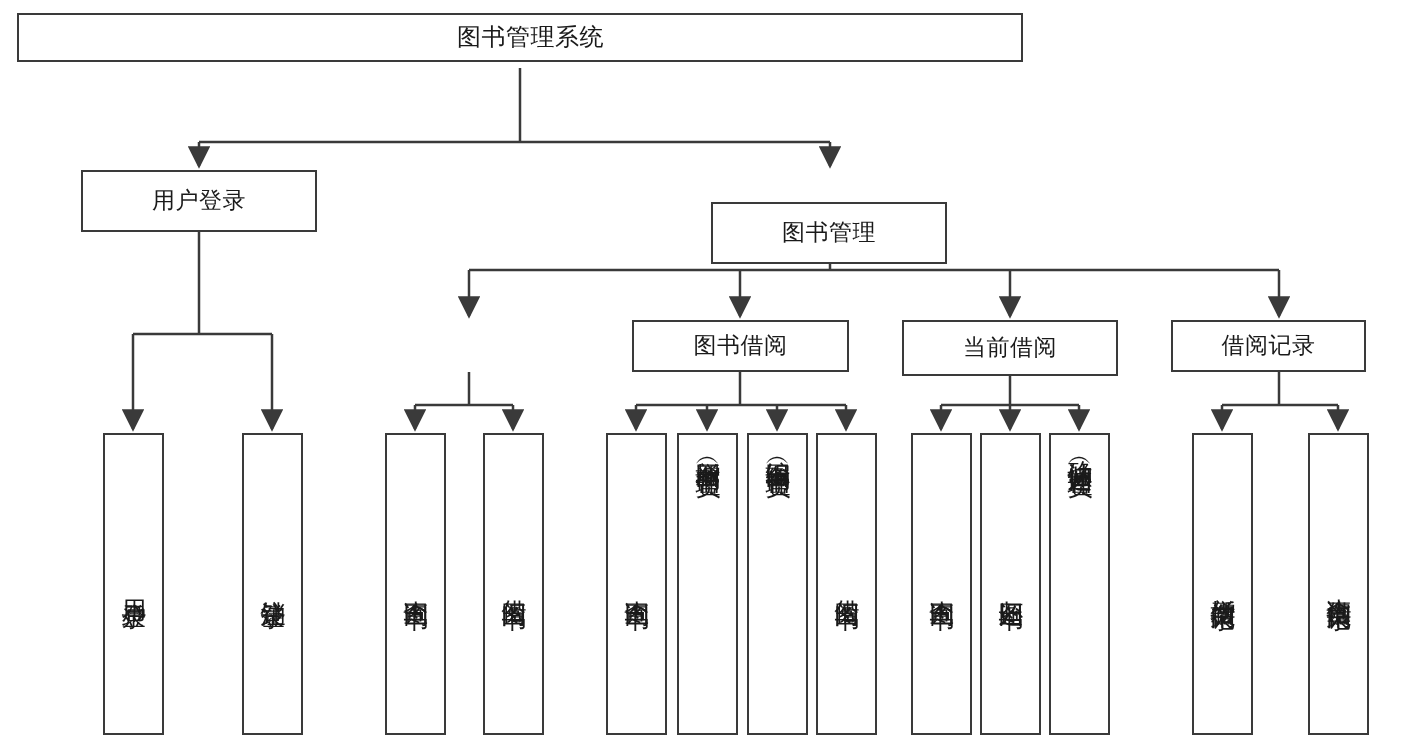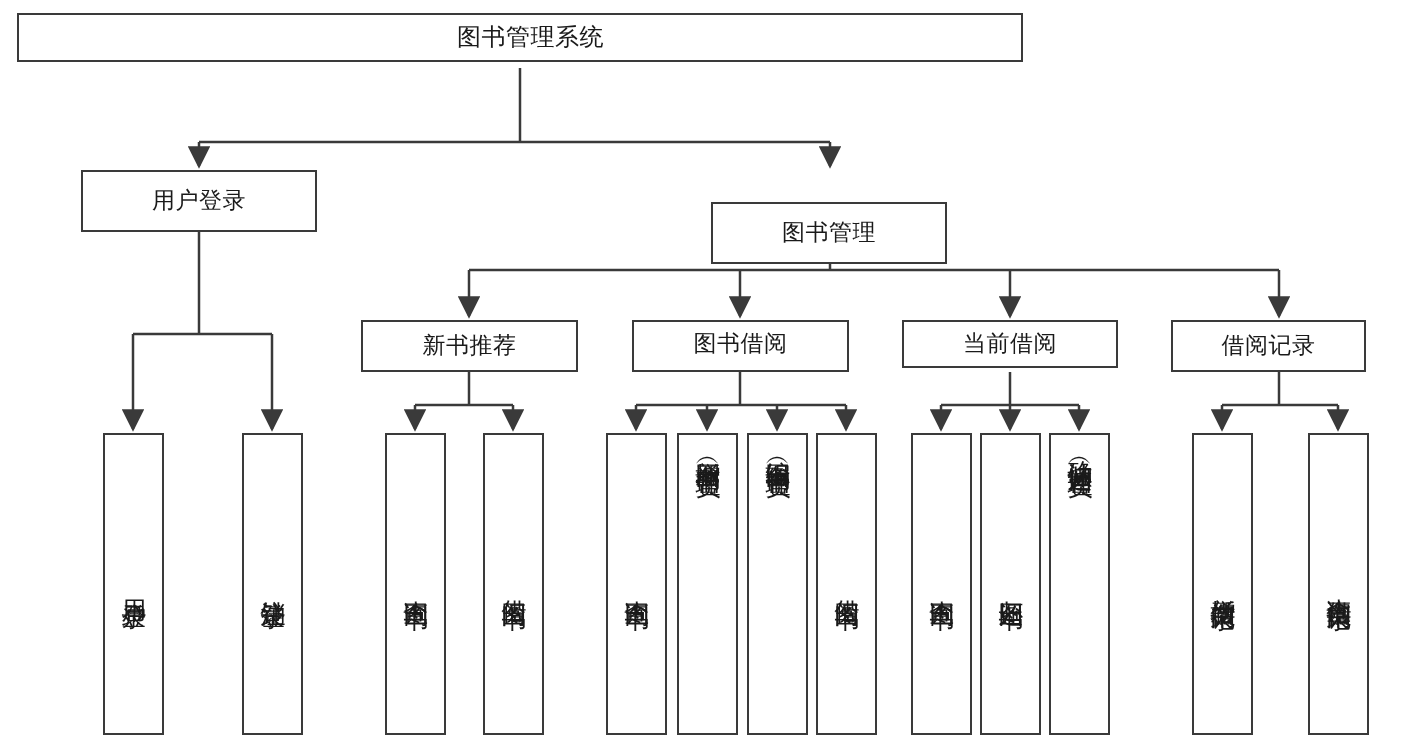--- a/index.html
+++ b/index.html
@@ -136,29 +136,26 @@
   </div>
 
   <div class="node horizontal" style="left:81px; top:170px; width:236px; height:62px;">
     <span class="node-label">用户登录</span>
   </div>
 
   <div class="node horizontal" style="left:711px; top:170px; width:236px; height:62px;margin-top:32px;">
     <span class="node-label">图书管理</span>
   </div>
 
-  <div class="node horizontal" style="left:361px; top:320px; width:217px; height:52px;">
-    <span class="node-label">新书推荐</span>
-  </div>
-
-  <div class="node horizontal" style="left:632px; top:320px; width:217px; height:52px;font-family:Liberation Mono, monospace;">
+
+  <div class="node horizontal" style="left:632px; top:320px; width:217px; height:52px;">
     <span class="node-label">图书借阅</span>
   </div>
 
-  <div class="node horizontal" style="left:902px; top:320px; width:216px; height:48px;font-family:Liberation Serif, serif;">
+  <div class="node horizontal" style="left:902px; top:320px; width:216px; height:56px;font-family:Liberation Serif, serif;">
     <span class="node-label">当前借阅</span>
   </div>
 
   <div class="node horizontal" style="left:1171px; top:320px; width:195px; height:52px;">
     <span class="node-label">借阅记录</span>
   </div>
 
   <div class="node vertical centered" style="left:103px; top:433px; width:61px; height:302px;">
     <span class="node-label">用户登录</span>
   </div>

